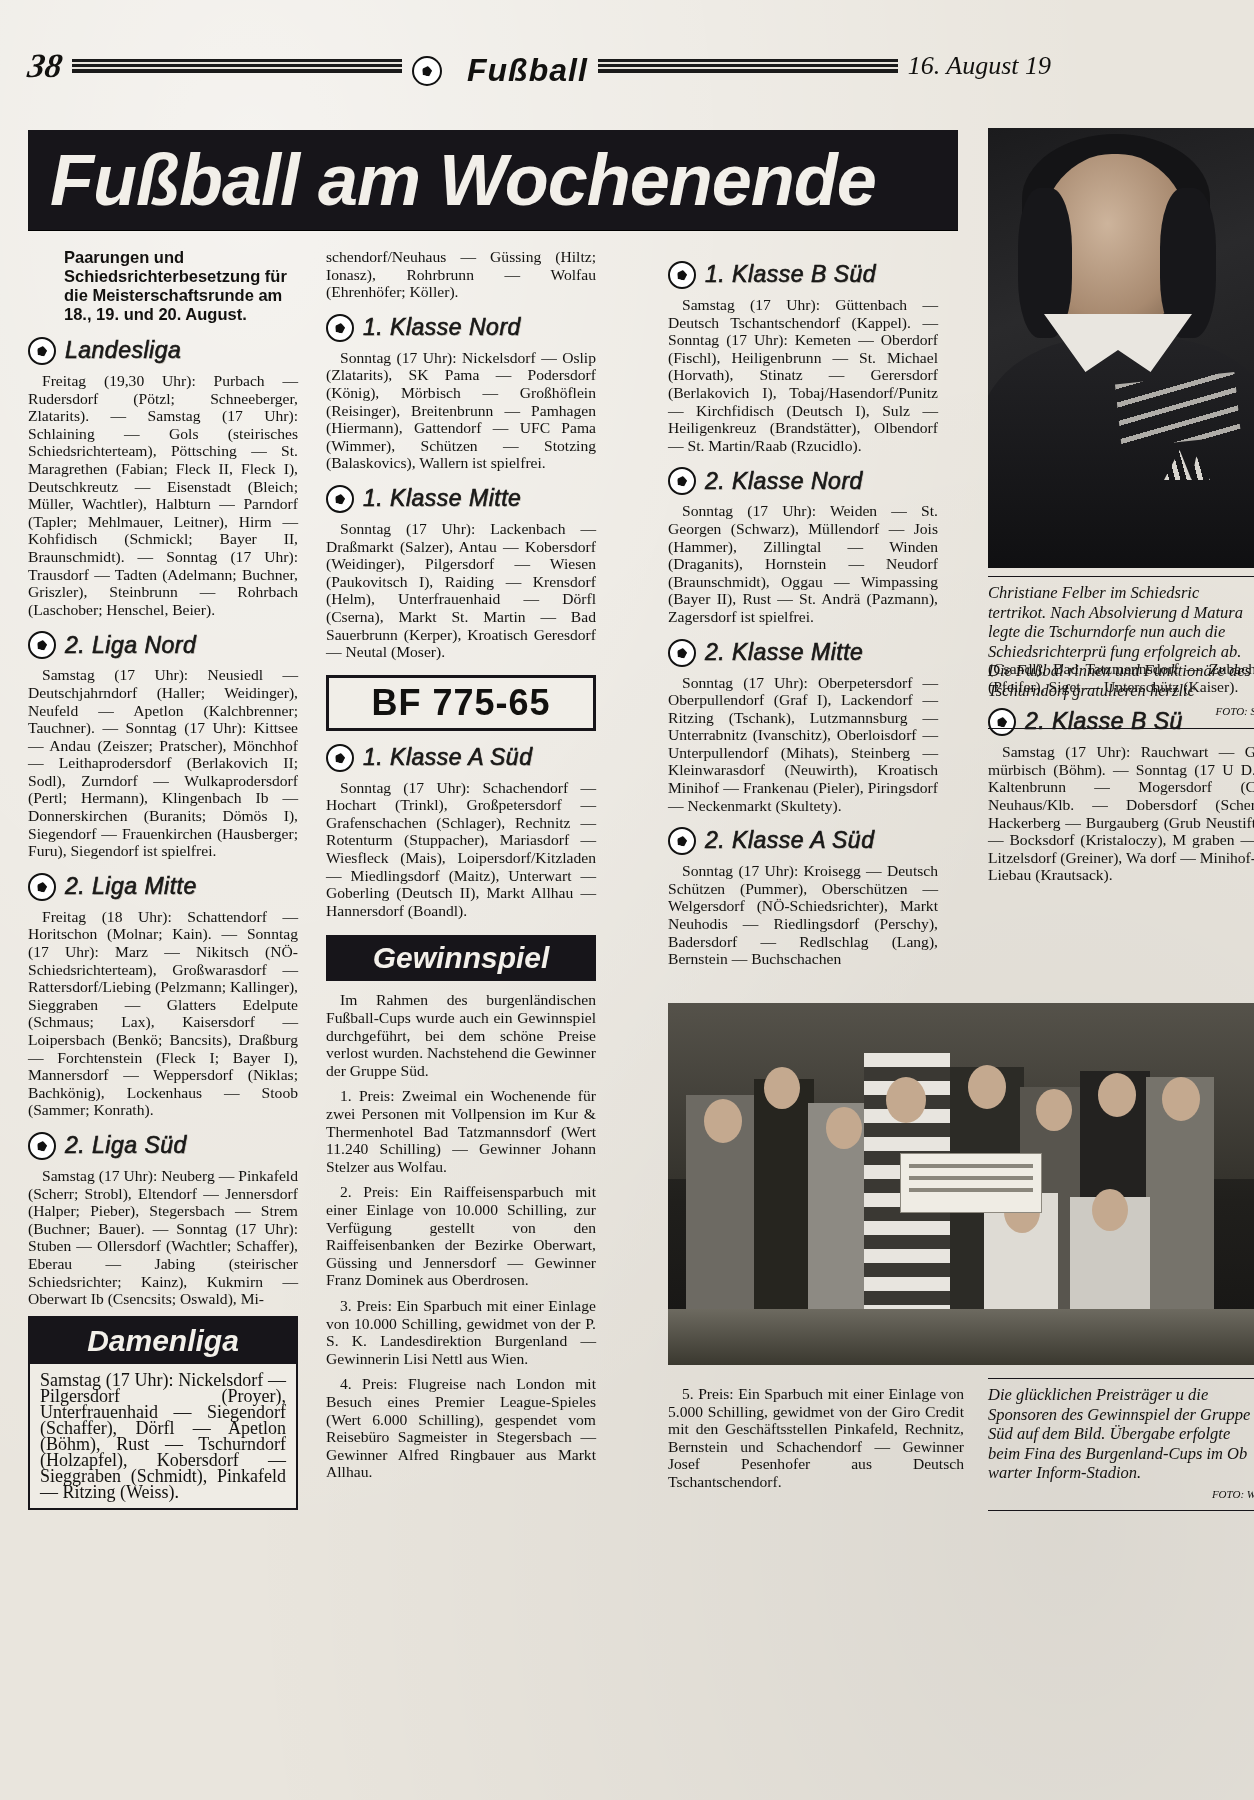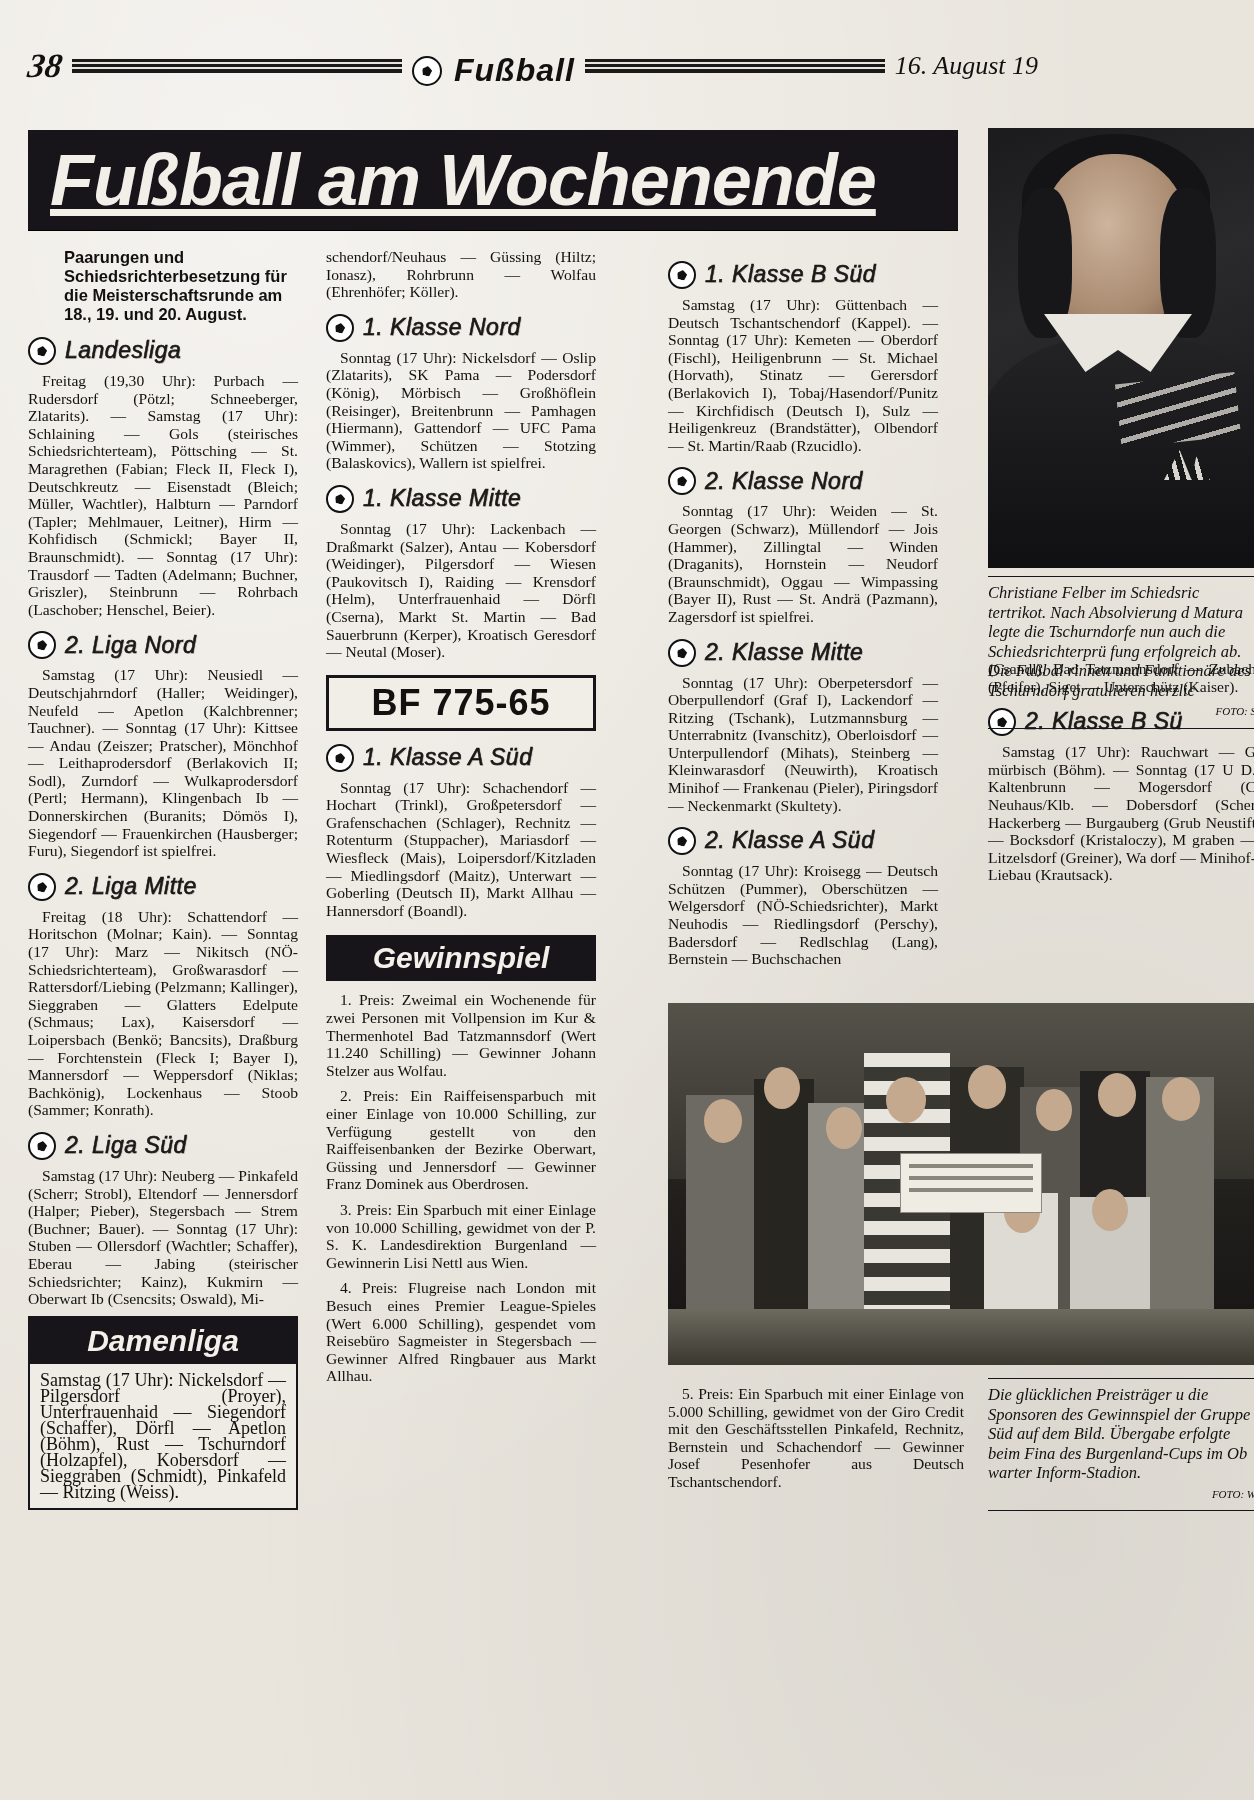--- a/index.html
+++ b/index.html
@@ -28,21 +28,21 @@
     font-family:"Liberation Serif",serif;
     font-size:34px;font-weight:bold;font-style:italic;
     letter-spacing:0px;
     transform:skewX(-8deg);
   }
   .rule{
     flex:0 0 auto;height:14px;width:330px;
     background:repeating-linear-gradient(to bottom,#1a1a1a 0 3px,#e9e5dd 3px 5px,#1a1a1a 5px 8px,#e9e5dd 8px 10px,#1a1a1a 10px 13px);
   }
   .rule.short{width:300px;}
-  .mast-logo{display:flex;align-items:center;gap:12px;margin-top:9px;}
+  .mast-logo{display:flex;align-items:center;gap:25px;margin-top:9px;}
   .ball{
     width:26px;height:26px;border-radius:50%;
     background:#fff;border:2px solid #111;position:relative;flex:0 0 auto;
   }
   .ball:before{
     content:"";position:absolute;left:50%;top:50%;width:10px;height:10px;
     transform:translate(-50%,-50%) rotate(12deg);
     background:#111;clip-path:polygon(50% 0,100% 38%,81% 100%,19% 100%,0 38%);
   }
   .mast-title{
@@ -58,21 +58,20 @@
   .banner{
     position:absolute;left:28px;top:130px;width:930px;height:100px;
     background:#17151a;display:flex;align-items:center;
     box-shadow:0 1px 0 #000;
   }
   .banner h1{
     margin:0 0 0 22px;color:#f2efe9;
     font-family:"Liberation Sans",sans-serif;
     font-size:72px;line-height:72px;font-weight:bold;font-style:italic;
     letter-spacing:-1px;
-    text-decoration:underline;
   }
   
   .col{
     position:absolute;top:248px;width:270px;
     font-size:15.6px;line-height:17.6px;text-align:justify;
   }
   #col1{left:28px;}
   #col2{left:326px;}
   #col3{left:668px;}
   .lede{
@@ -256,20 +255,21 @@
 
     <div class="plate">BF 775-65</div>
 
     <div class="sec">
       <span class="ball"></span>
       <span class="lbl">1. Klasse A Süd</span>
     </div>
     <p>Sonntag (17 Uhr): Schachendorf — Hochart (Trinkl), Großpetersdorf — Grafenschachen (Schlager), Rechnitz — Rotenturm (Stuppacher), Mariasdorf — Wiesfleck (Mais), Loipersdorf/Kitzladen — Miedlingsdorf (Maitz), Unterwart — Goberling (Deutsch II), Markt Allhau — Hannersdorf (Boandl).</p>
 
     <div class="blackbox">Gewinnspiel</div>
+    <p>Im Rahmen des burgenländischen Fußball-Cups wurde auch ein Gewinnspiel durchgeführt, bei dem schöne Preise verlost wurden. Nachstehend die Gewinner der Gruppe Süd.</p>
     <p>1. Preis: Zweimal ein Wochenende für zwei Personen mit Vollpension im Kur &amp; Thermenhotel Bad Tatzmannsdorf (Wert 11.240 Schilling) — Gewinner Johann Stelzer aus Wolfau.</p>
     <p>2. Preis: Ein Raiffeisensparbuch mit einer Einlage von 10.000 Schilling, zur Verfügung gestellt von den Raiffeisenbanken der Bezirke Oberwart, Güssing und Jennersdorf — Gewinner Franz Dominek aus Oberdrosen.</p>
     <p>3. Preis: Ein Sparbuch mit einer Einlage von 10.000 Schilling, gewidmet von der P. S. K. Landesdirektion Burgenland — Gewinnerin Lisi Nettl aus Wien.</p>
     <p>4. Preis: Flugreise nach London mit Besuch eines Premier League-Spieles (Wert 6.000 Schilling), gespendet vom Reisebüro Sagmeister in Stegersbach — Gewinner Alfred Ringbauer aus Markt Allhau.</p>
   </div>
 
   <div class="col" id="col3">
     <div class="sec">
       <span class="ball"></span>
       <span class="lbl">1. Klasse B Süd</span>

